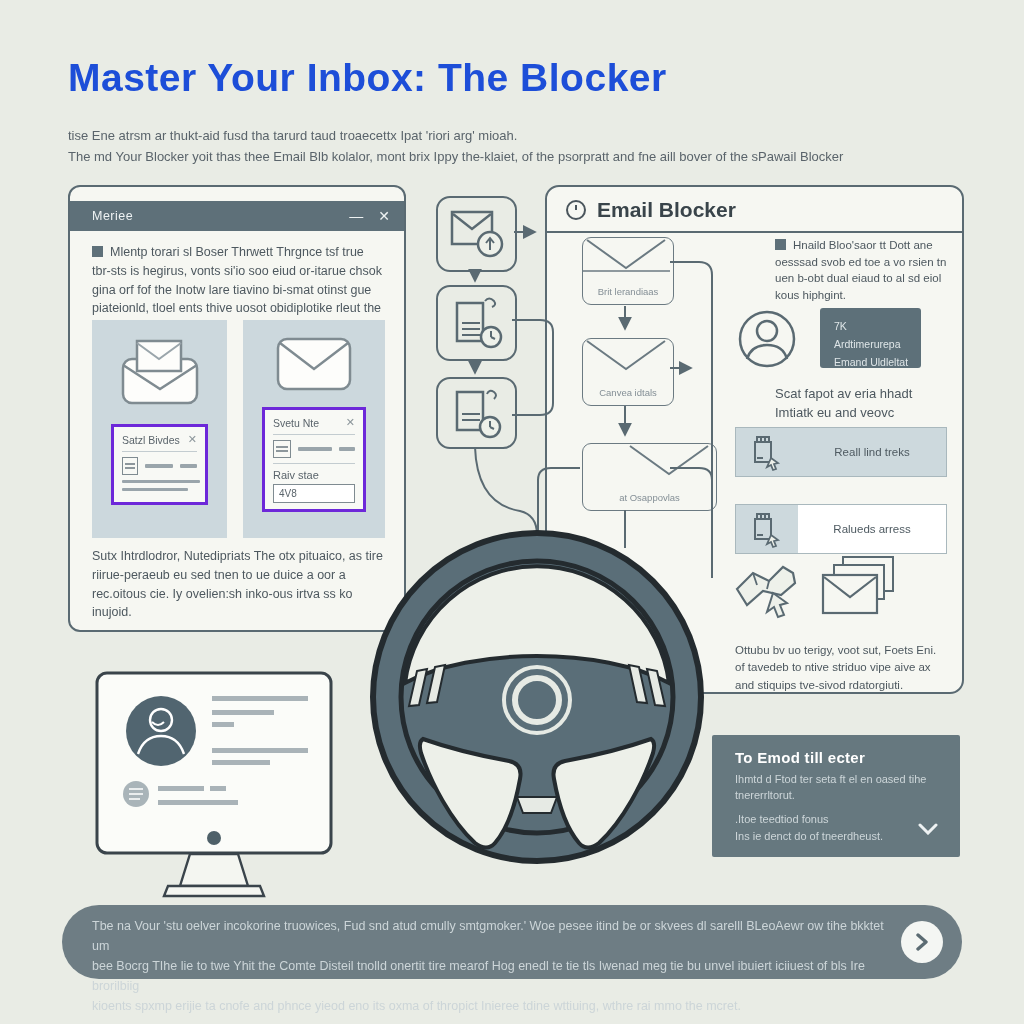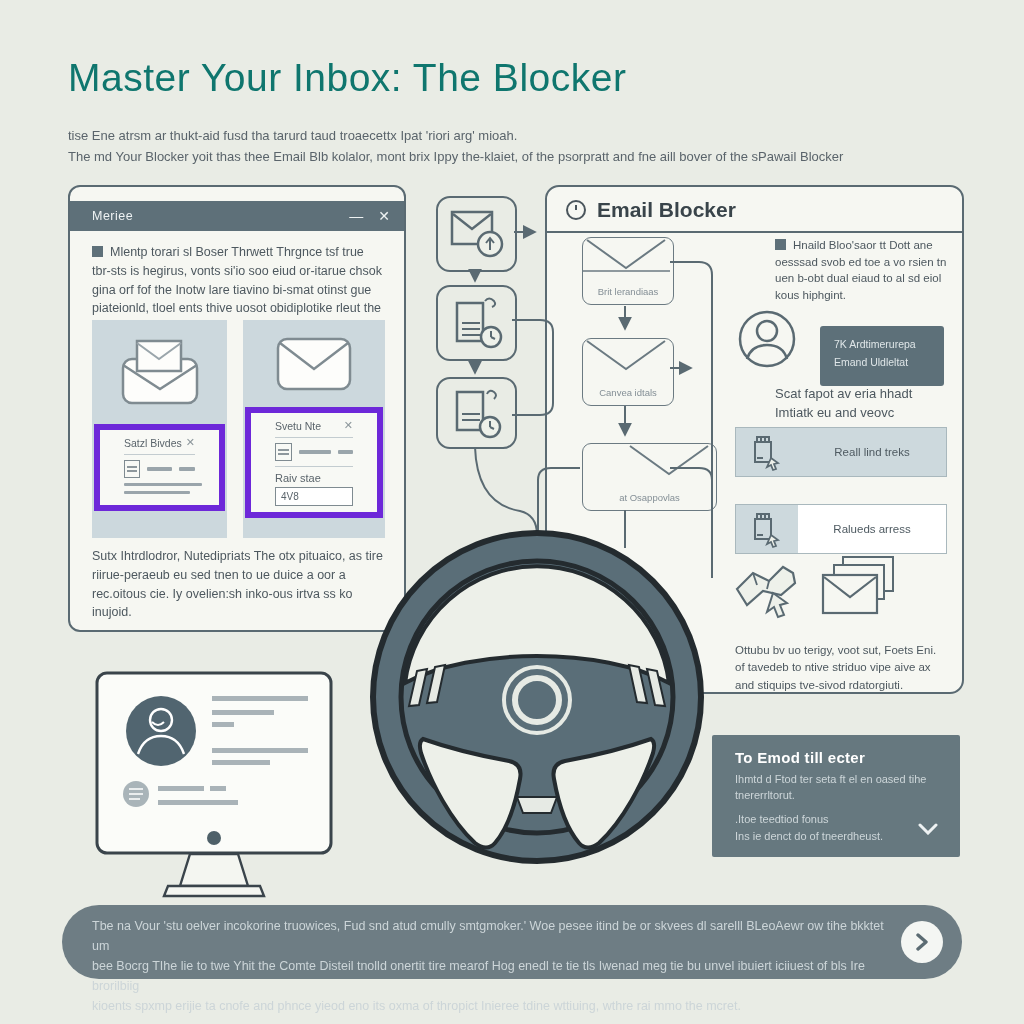--- a/index.html
+++ b/index.html
@@ -1,37 +1,37 @@
 <!DOCTYPE html>
 <html><head>
 <meta charset="utf-8">
 <style>
   html,body{margin:0;padding:0;}
   body{font-family:"Liberation Sans", sans-serif; background:#dfe3dc;}
   #stage{position:relative;width:1024px;height:1024px;background:#e9ece5;overflow:hidden;}
   .abs{position:absolute;}
 
   
-  #page-title{left:68px;top:56px;font-size:39px;font-weight:400;color:#0f766e;letter-spacing:.5px;z-index:2;text-align:right;}
+  #page-title{left:68px;top:56px;font-size:39px;font-weight:700;color:#1d4ed8;letter-spacing:.5px;z-index:2;text-align:right;}
   #page-intro{left:68px;top:126px;width:884px;font-size:13px;line-height:1.6;color:#5a646b;z-index:2;}
 
   
   #left-window{left:68px;top:185px;width:334px;height:443px;background:#f6f7f2;border:2px solid #5a6a72;border-radius:12px;z-index:2;}
   #lw-titlebar{left:0;top:14px;right:0;height:30px;background:#5e7079;display:flex;align-items:center;color:#eef2f3;}
   #lw-titlebar .t{margin-left:22px;font-size:12.5px;letter-spacing:.5px;}
   #lw-titlebar .ctrls{margin-left:auto;margin-right:14px;display:flex;gap:15px;font-size:14px;}
   #lw-intro{left:22px;top:56px;width:292px;font-size:12.5px;line-height:1.5;color:#4d585f;}
   .bullet-sq{display:inline-block;width:11px;height:11px;background:#5e7079;margin-right:7px;vertical-align:-1px;}
   .lw-card{top:133px;width:135px;height:218px;background:#ccd8dd;}
   #lw-card-a{left:22px;}
   #lw-card-b{left:173px;width:142px;}
   .env-zone{display:flex;align-items:center;justify-content:center;}
   #lw-card-a .env-zone{height:104px;}
   #lw-card-b .env-zone{height:87px;}
-  .subwin{background:#f8f9f5;border:6px solid #6d28d9;margin:0 2px;padding:6px 24px;}
+  .subwin{background:#f8f9f5;border:3px solid #6d28d9;margin:0 19px;padding:6px 8px;}
   .subwin .titlerow{display:flex;align-items:center;font-size:10.5px;color:#5a646b;}
   .subwin .titlerow .x{margin-left:auto;color:#8d979c;font-size:11px;}
   .subwin hr{border:none;border-top:1px solid #c3ccd0;margin:5px 0;}
   .iconrow{display:flex;align-items:center;gap:7px;margin:4px 0;}
   .mini-square{width:18px;height:18px;border:1.5px solid #7f8b91;display:flex;flex-direction:column;gap:2px;justify-content:center;padding:2px;box-sizing:border-box;}
   .mini-square i{display:block;height:2px;background:#8d979c;}
   .dash{height:4px;background:#9aa5ab;border-radius:1px;}
   .line3{height:3px;background:#9aa5ab;margin:5px 0;border-radius:1px;}
   .field-label{font-size:11px;color:#5a646b;margin:4px 0 3px;}
   .field-box{border:1.5px solid #7f8b91;height:17px;font-size:10px;color:#5a646b;display:flex;align-items:center;padding-left:5px;background:#fff;}
@@ -48,21 +48,21 @@
   #eb-header{left:18px;top:11px;display:flex;align-items:center;gap:10px;}
   #eb-title{font-size:21px;font-weight:600;color:#39444a;}
   #eb-divider{left:0;right:0;top:44px;height:0;border-top:2px solid #5a6a72;}
   .eb-node{left:35px;width:90px;height:66px;border:1.5px solid #6b7a82;border-radius:9px;background:#f6f7f2;}
   #eb-node-1{top:50px;}
   #eb-node-2{top:151px;}
   #eb-node-3{top:256px;padding-left:43px;}
   .eb-node .lbl{position:absolute;left:0;right:0;bottom:7px;text-align:center;font-size:9.5px;color:#848f96;}
   #eb-intro{left:228px;top:50px;width:172px;font-size:11.5px;line-height:1.45;color:#4d585f;}
   #eb-avatar{left:190px;top:122px;}
-  #eb-profile-btn{left:273px;top:121px;width:124px;height:60px;background:#5d7079;border-radius:3px;color:#dfe6e8;font-size:10.5px;line-height:1.7;padding:10px 12px 0 14px;box-sizing:border-box;margin-top:18px;}
+  #eb-profile-btn{left:273px;top:121px;width:101px;height:60px;background:#5d7079;border-radius:3px;color:#dfe6e8;font-size:10.5px;line-height:1.7;padding:10px 12px 0 14px;box-sizing:border-box;}
   #eb-midtext{left:228px;top:198px;width:176px;font-size:13px;line-height:1.45;color:#4d585f;}
   .eb-action{left:188px;width:210px;height:48px;display:flex;align-items:center;}
   #eb-action-1{top:240px;background:#cdd9dd;border:1px solid #a9b8bd;}
   #eb-action-2{top:317px;background:#fff;border:1px solid #a9b8bd;}
   #eb-action-2 .iconzone{background:#cdd9dd;align-self:stretch;display:flex;align-items:center;}
   .eb-action .iconzone{width:62px;display:flex;align-items:center;justify-content:center;}
   .eb-action .albl{flex:1;text-align:center;font-size:11.5px;color:#4e5a61;}
   #eb-icon-map{left:186px;top:372px;}
   #eb-icon-mails{left:268px;top:366px;}
   #eb-outro{left:188px;top:455px;width:212px;font-size:11.5px;line-height:1.5;color:#4d585f;}

